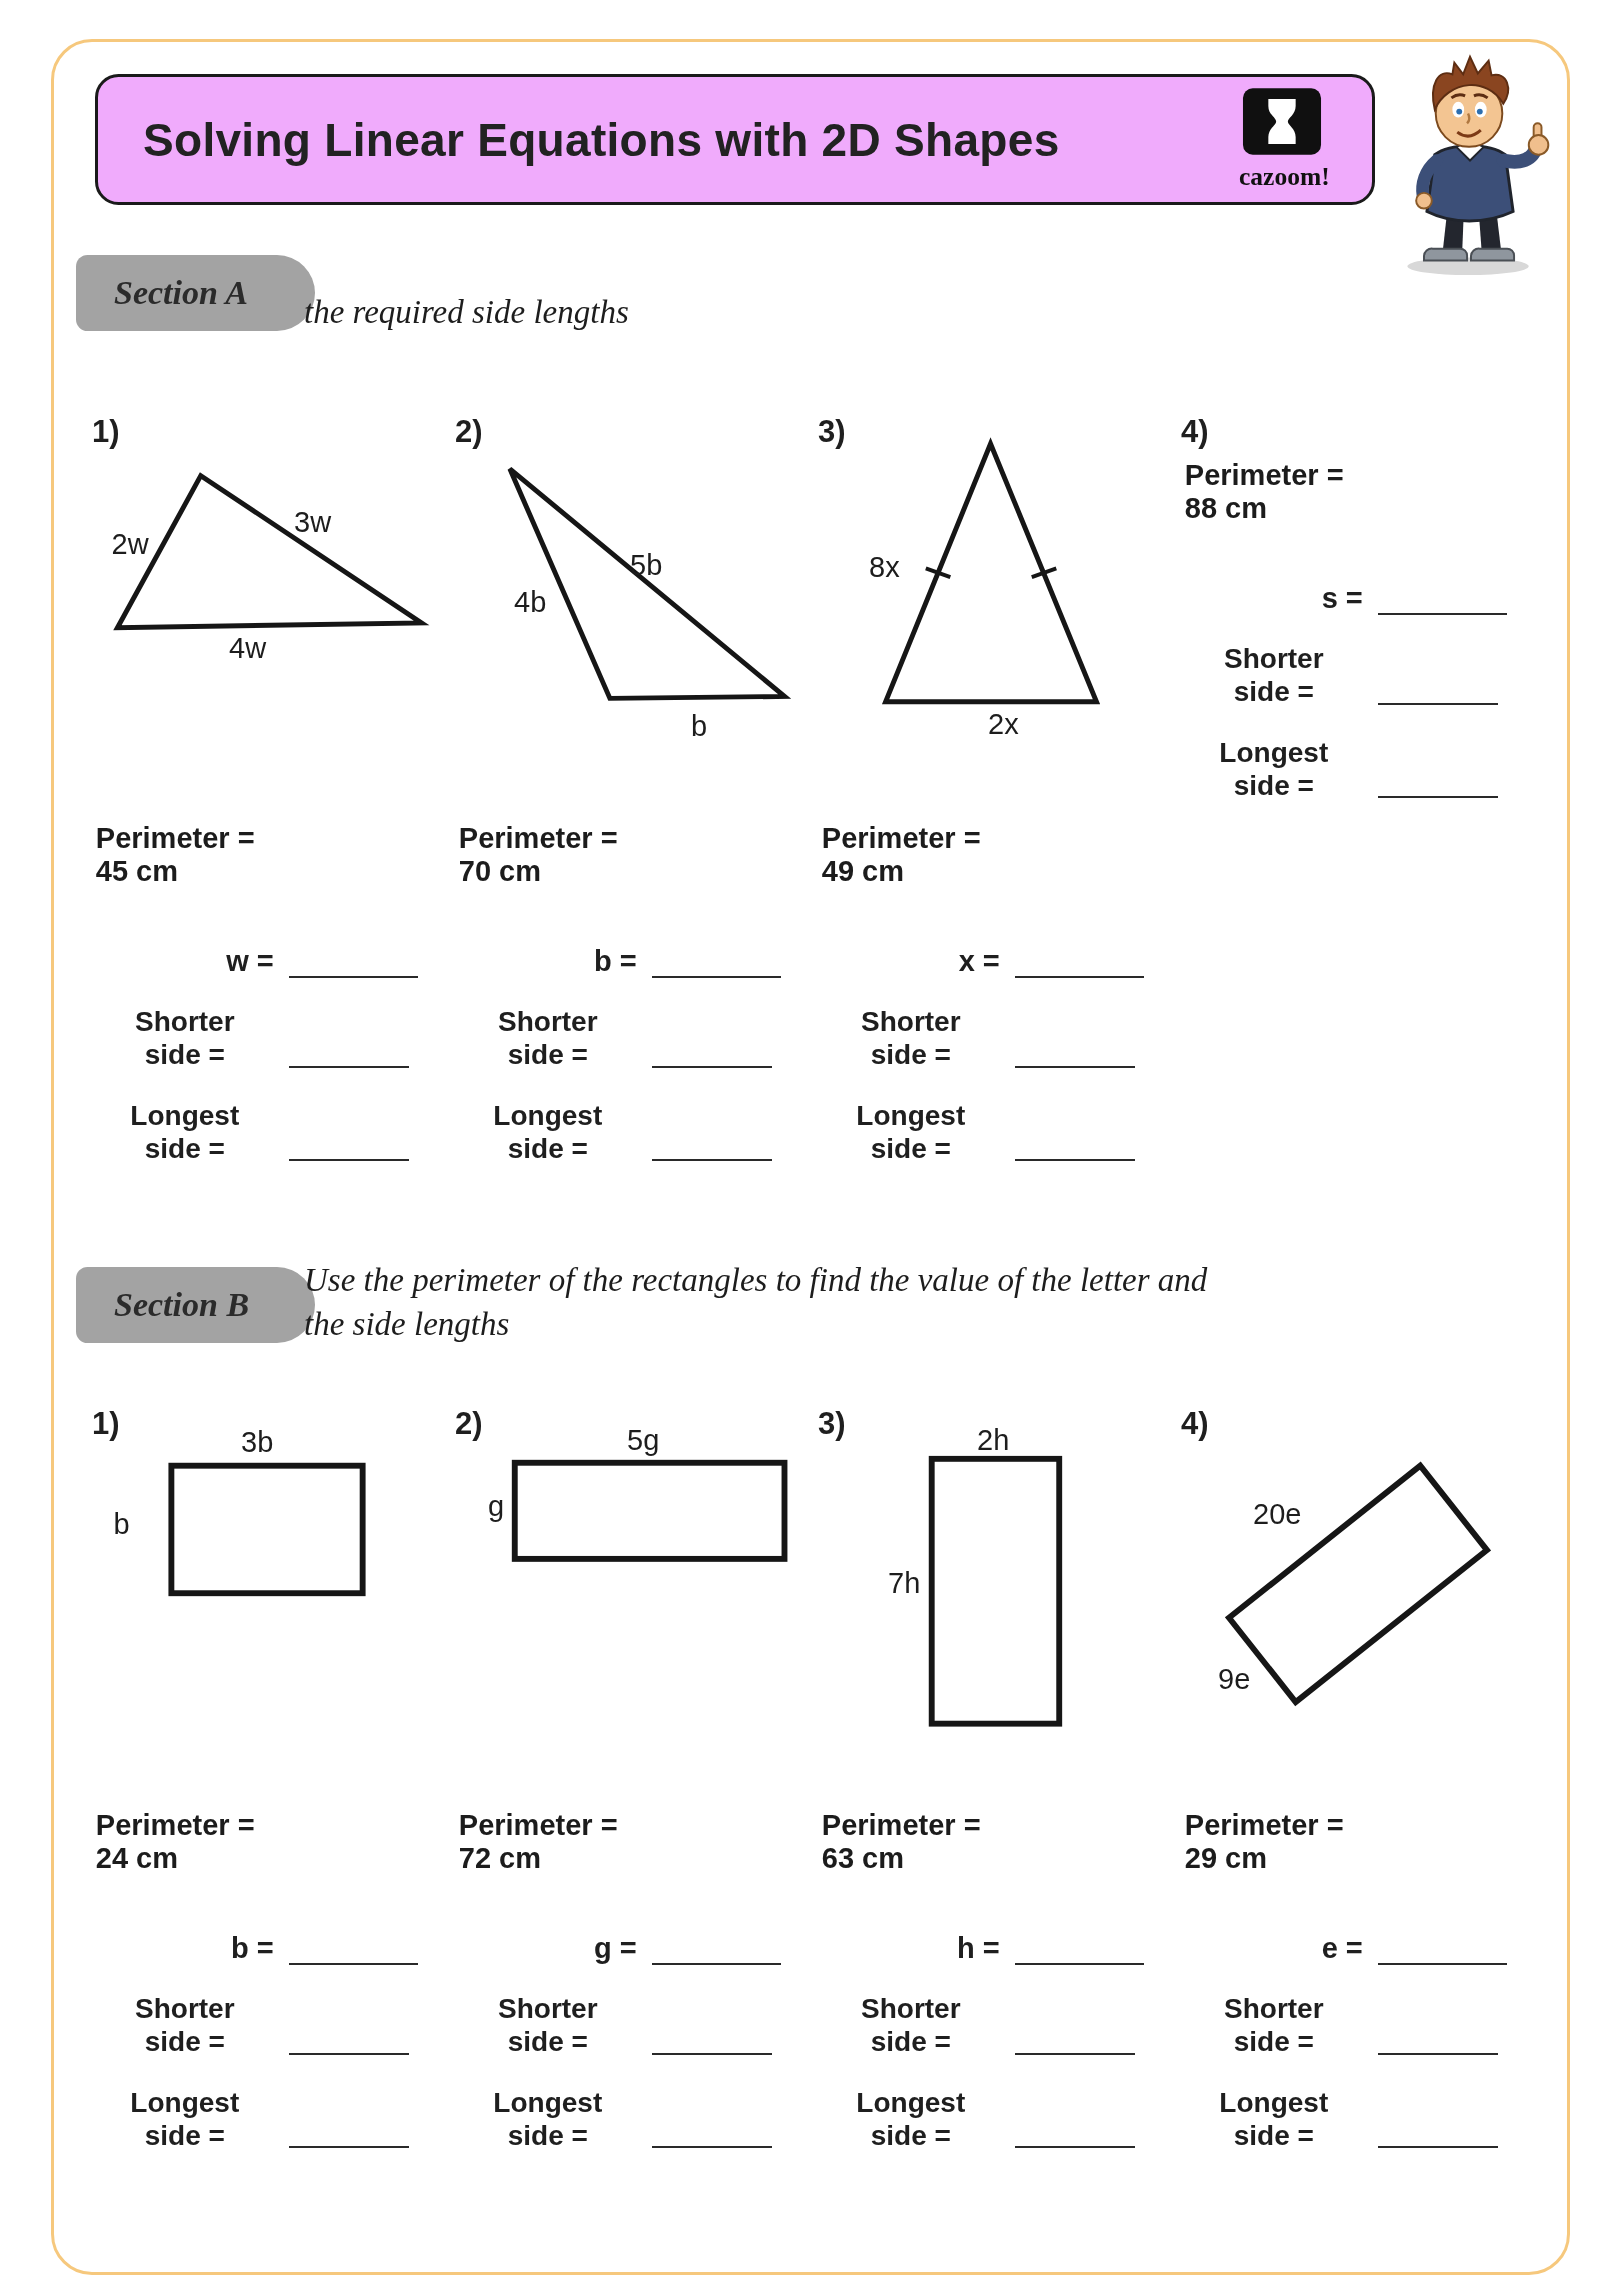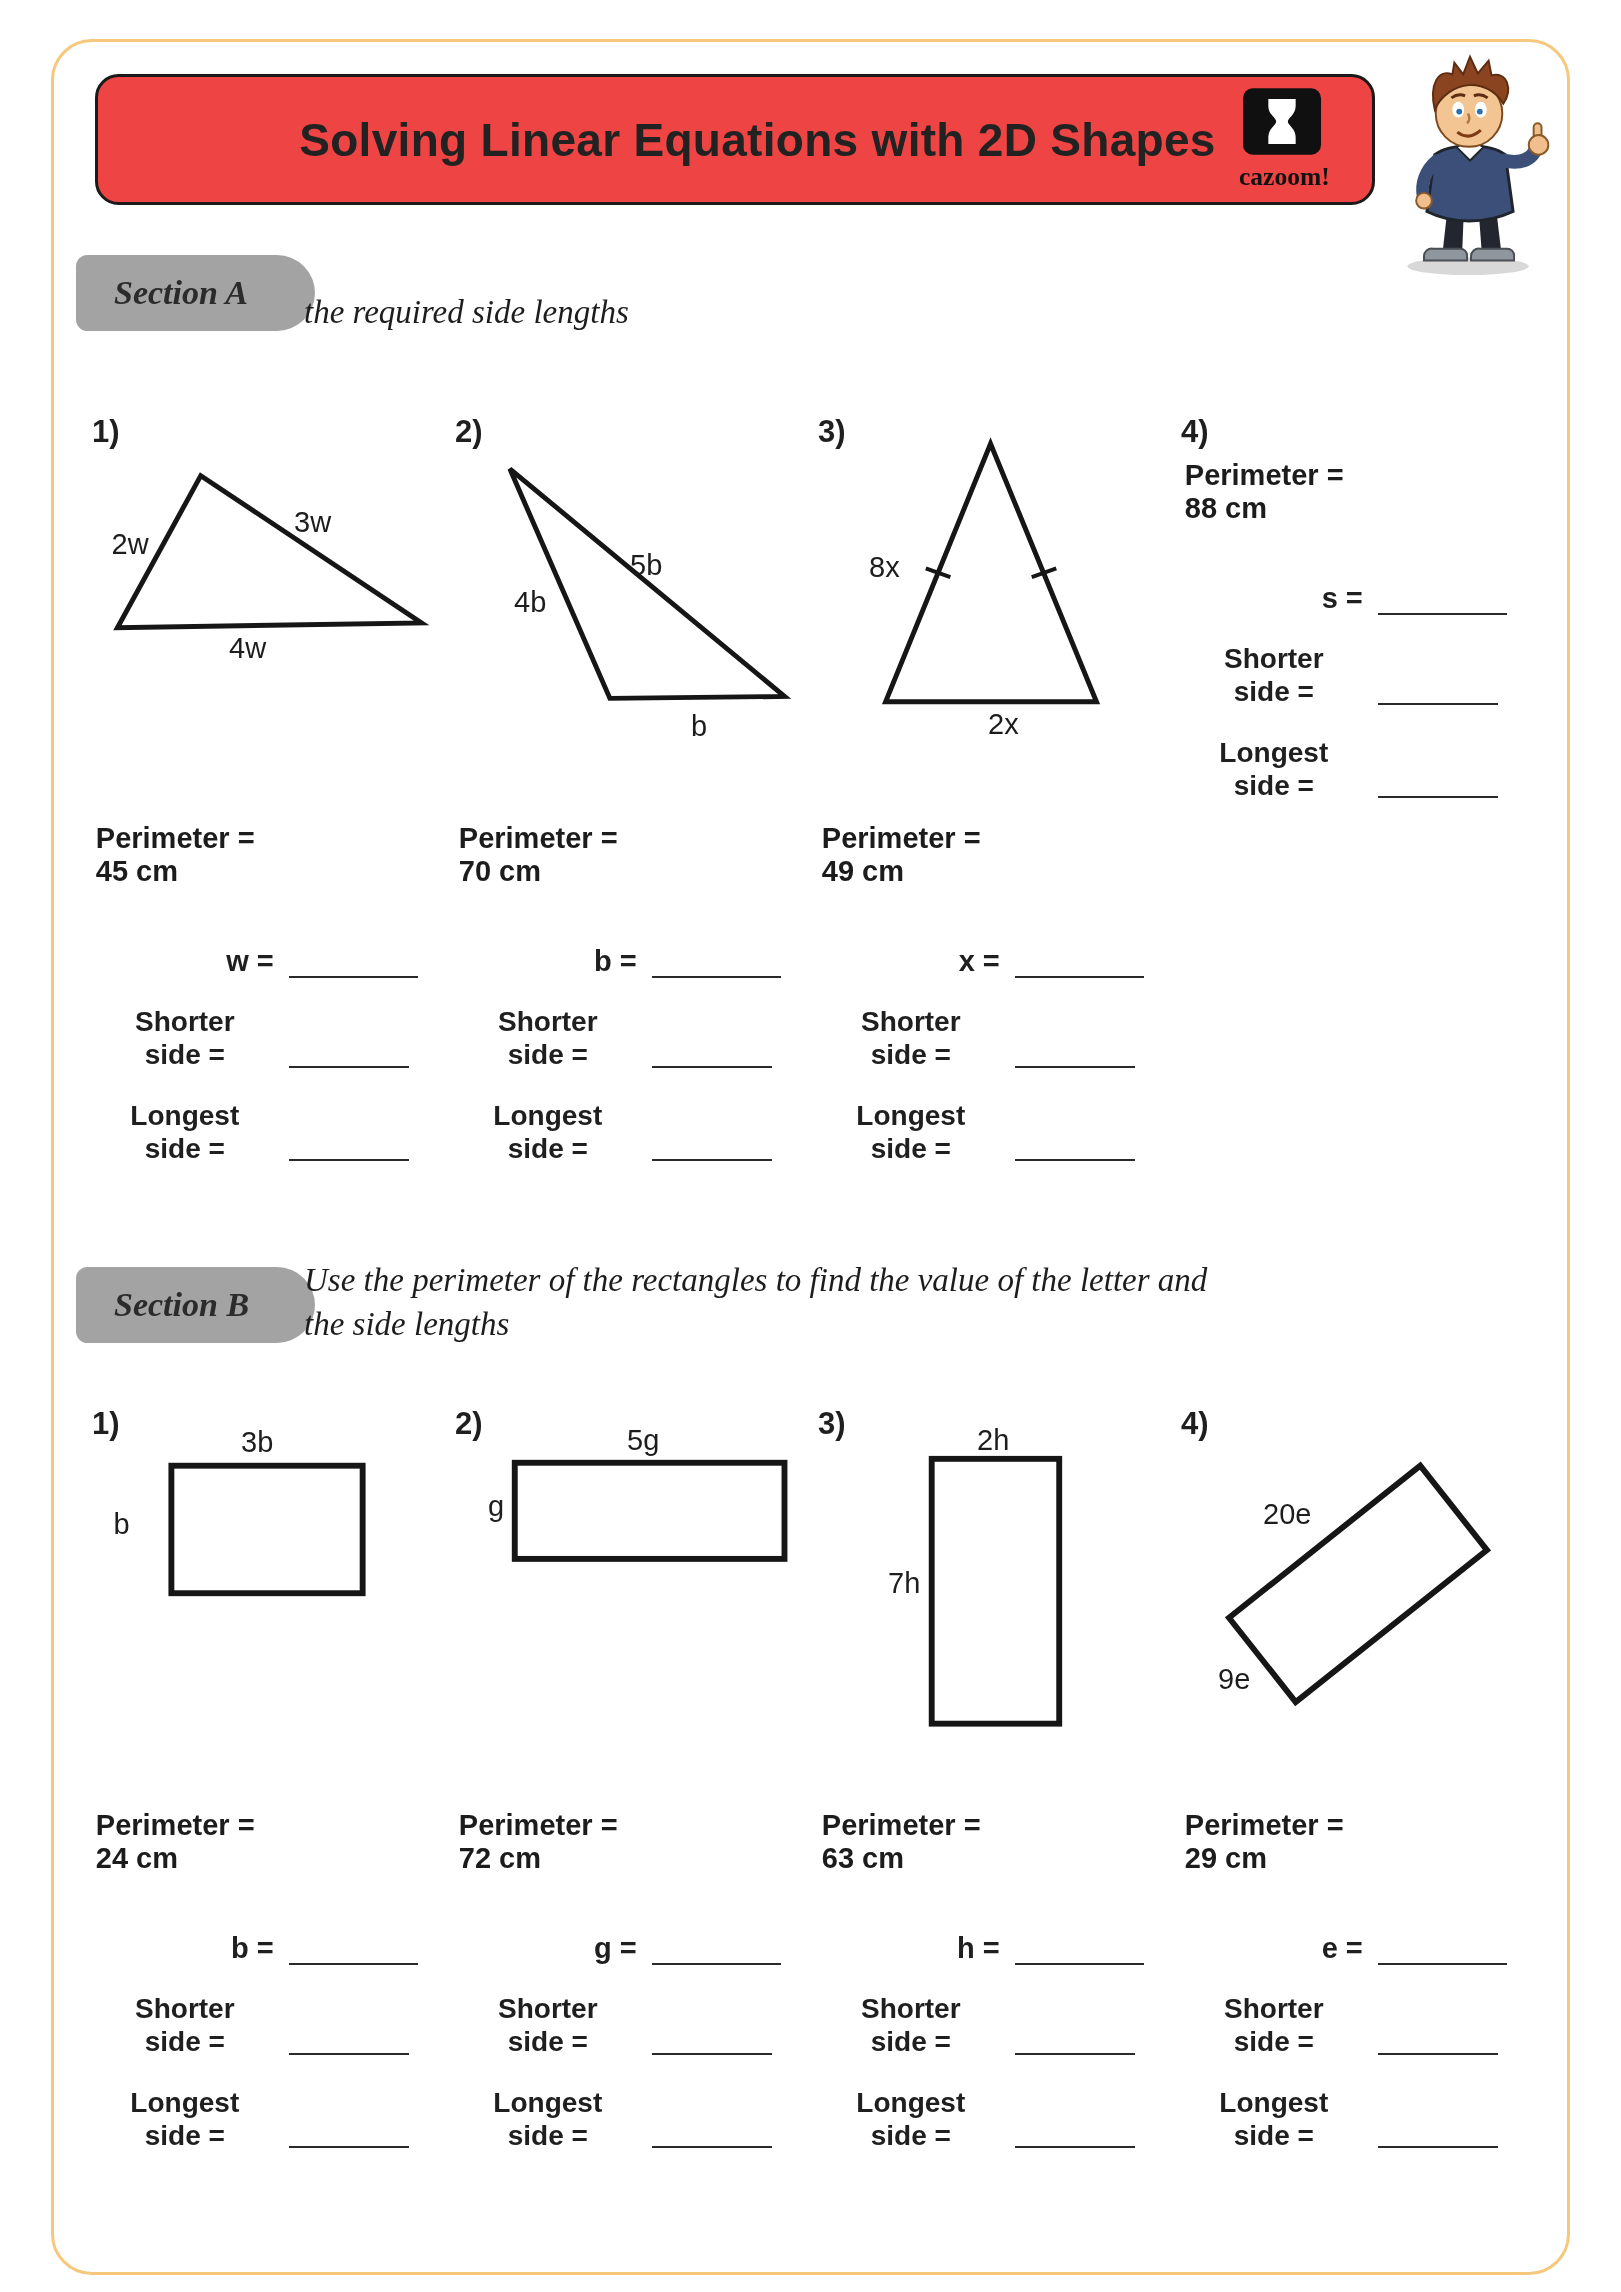--- a/index.html
+++ b/index.html
@@ -8,22 +8,22 @@
     font-family:"Liberation Sans", sans-serif; color:#1f1f1f; overflow:hidden;
   }
   .frame {
     position:absolute; left:51px; top:39px; right:51px; bottom:17.6px;
     border:3.9px solid #f6c87d; border-radius:41px; pointer-events:none;
   }
 
   
   .title-box {
     position:absolute; left:95px; top:74px; width:1274px; height:125px;
-    border:3.4px solid #1a1a1a; border-radius:23.5px; background:#ef4444;
-    display:flex; align-items:center;justify-content:center;
+    border:3.4px solid #1a1a1a; border-radius:23.5px; background:#f0abfc;
+    display:flex; align-items:center;
   }
   .title { font-size:46px; font-weight:700; margin:0 0 0 45px; color:#222; letter-spacing:0.3px; }
   .logo { position:absolute; right:47px; top:9.8px; width:86px; text-align:center; }
   .logo-text { font-family:"Liberation Serif", serif; font-weight:700; font-size:25.5px; margin-top:2px; color:#111; }
 
   .mascot { position:absolute; left:1370px; top:45px; }
 
   
   .badge {
     position:absolute; left:76px; width:201px; height:76px; background:#a3a3a3;
@@ -337,21 +337,21 @@
           </div>
       </div>
     </div>
 
     <div class="problem">
       <div class="pnum">4)</div>
       <div class="shape-area">
         <svg class="shape" width="363" height="358" viewBox="0 0 370 365">
           <polygon class="thick" points="55,170 250,15 318,101 123,256"></polygon>
         </svg>
-        <span class="slabel" style="left:88px;top:47px">20e</span>
+        <span class="slabel" style="left:78px;top:47px">20e</span>
         <span class="slabel" style="left:43px;top:212px">9e</span>
       </div>
       <div class="answers">
         <div class="p-row">
             <span class="p-label">Perimeter =</span>
             <span class="p-value">29 cm</span>
           </div>
         <div class="l-row">
             <span class="l-label">e =</span>
             <span class="blank"></span>

